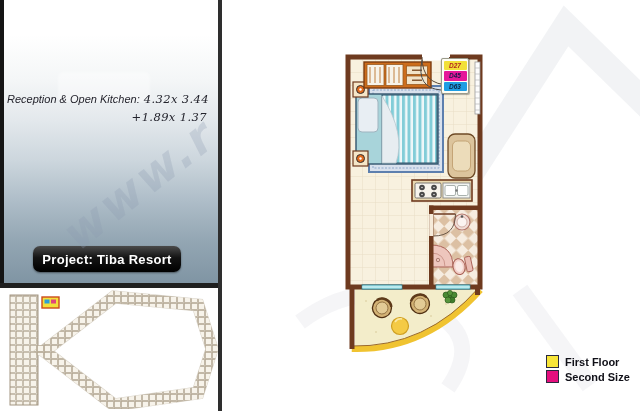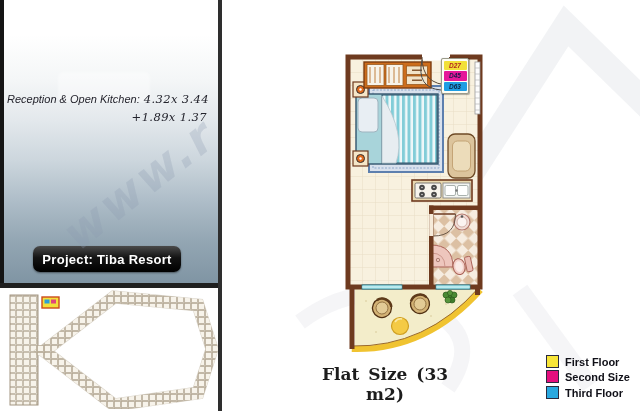--- a/index.html
+++ b/index.html
@@ -285,31 +285,26 @@
       <circle cx="0" cy="-4" r="2.6" fill="#56953c" stroke="#2c5a1d" stroke-width="0.7"></circle>
     </g>
   </svg>
 
   <div class="tags">
     <div class="tag tag-0" style="background-color: rgb(242, 224, 56);">D27</div>
     <div class="tag tag-1" style="background-color: rgb(229, 23, 154);">D45</div>
     <div class="tag tag-2" style="background-color: rgb(30, 157, 227);">D63</div>
   </div>
 
-  <div class="flat-size">Flat Size (33 m2)</div>
 
   <div class="legend">
     <div class="legend-row">
       <div class="swatch" style="background-color: rgb(248, 229, 56);"></div>
       <span class="leg-label">First Floor</span>
     </div>
     <div class="legend-row">
       <div class="swatch" style="background-color: rgb(229, 15, 126);"></div>
       <span class="leg-label">Second Size</span>
     </div>
-    <div class="legend-row">
-      <div class="swatch" style="background-color: rgb(41, 168, 224);"></div>
-      <span class="leg-label">Third Floor</span>
-    </div>
   </div>
 
   <div class="watermark">www.r</div>
 </div>
 
 </body></html>

